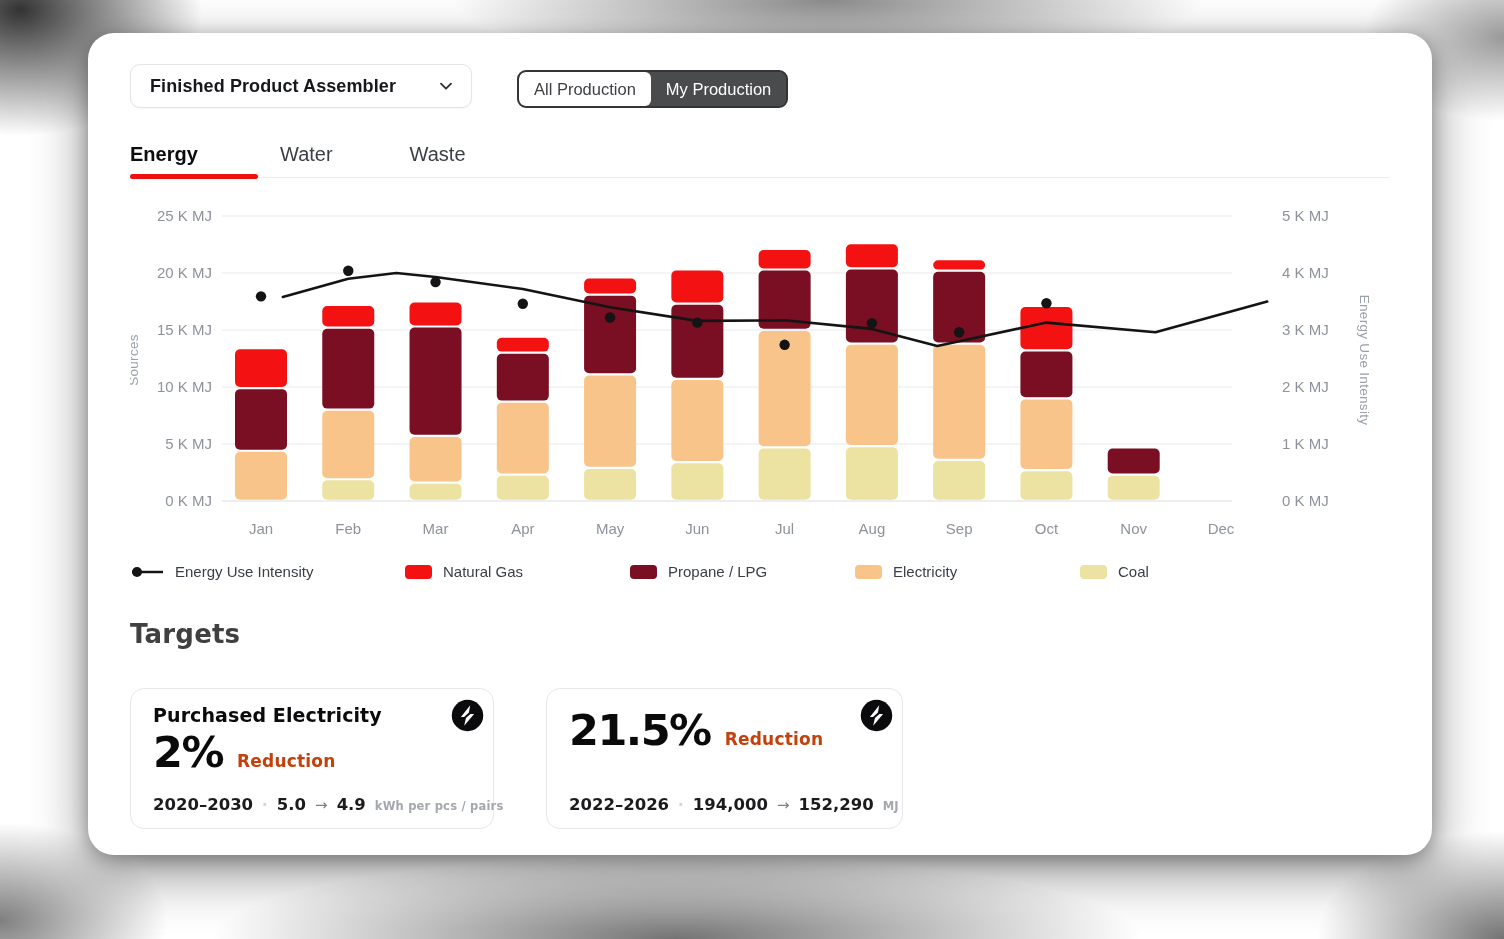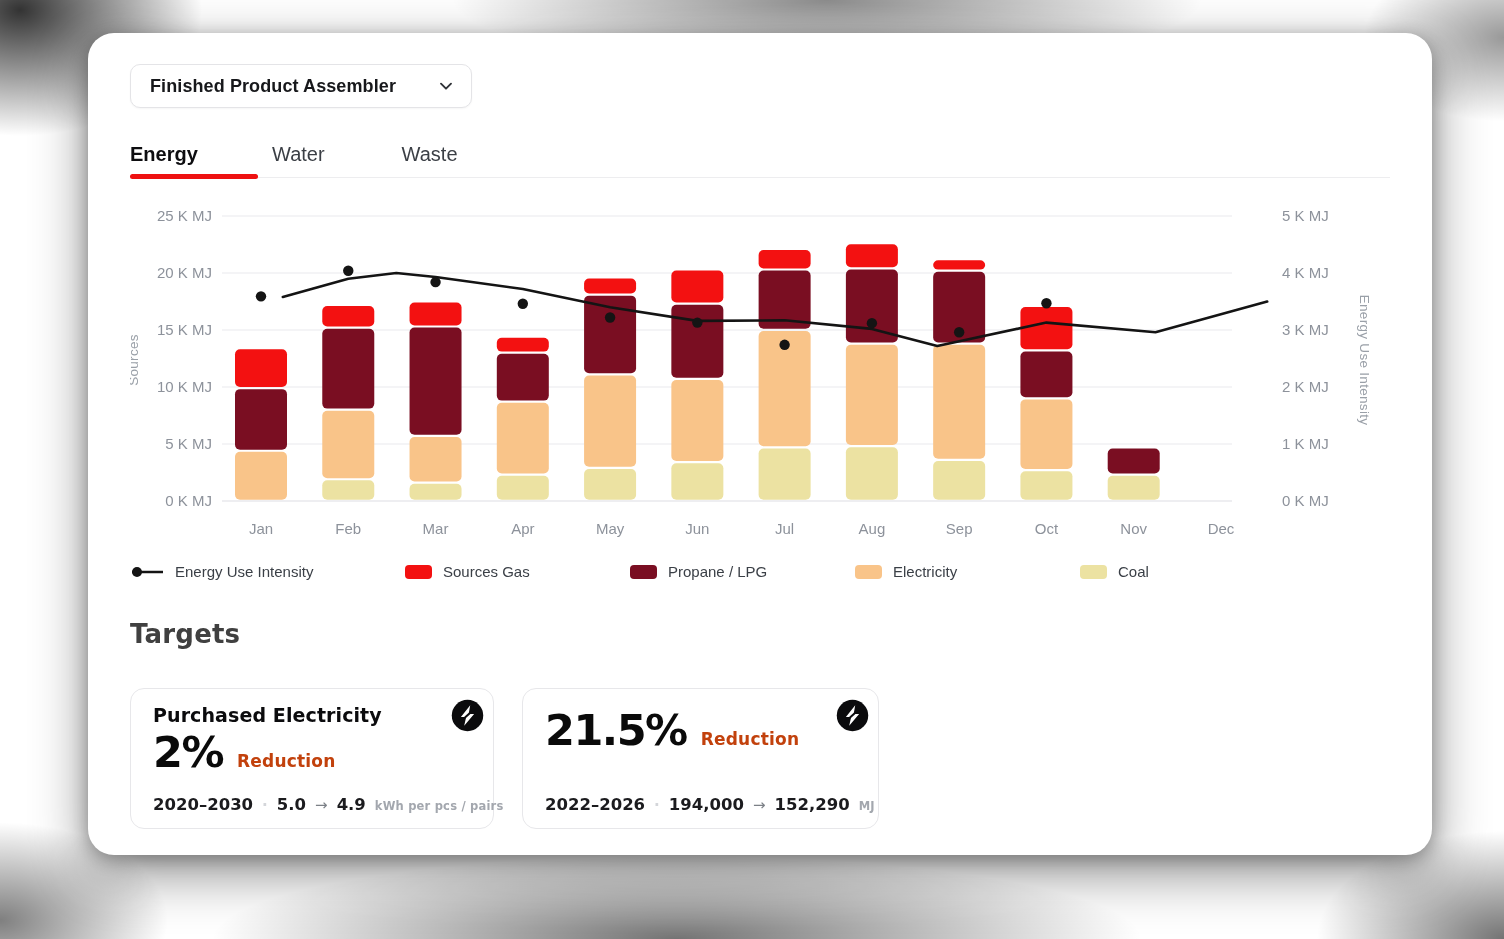--- a/index.html
+++ b/index.html
@@ -46,40 +46,40 @@
     position:absolute; left:42px; top:103px; width:1260px; height:42px;
     display:flex; border-bottom:1px solid #EDEDEF;
   }
   .tab { position:relative; padding-top:7px; font-size:20px; color:#3B3F45; cursor:pointer; }
   .tab-active-cell { width:128px; }
   .tab-active-cell .tab-label { font-weight:700; color:#0D0D10; }
   .tab-underline {
     position:absolute; left:0; bottom:-2px; width:128px; height:5px;
     background:#EE1111; border-radius:3px;
   }
-  .tab-water { margin-left:14px; }
+  .tab-water { margin-left:22px; }
   .tab-waste { margin-left:77px; }
   
   .chart-wrap { position:absolute; left:42px; top:167px; width:1260px; height:345px; }
   .tick-txt { font-family:"Liberation Sans",sans-serif; font-size:15px; fill:#8D929B; }
   .axis-title { font-family:"Liberation Sans",sans-serif; font-size:13.5px; fill:#9AA0A8; letter-spacing:.3px; }
   
   .legend {
     position:absolute; left:42px; top:530px; width:1260px;
     display:grid; grid-template-columns:275px 225px 225px 225px auto; align-items:center;
   }
   .legend-item { display:flex; align-items:center; gap:11px; font-size:15px; color:#3A3F46; cursor:pointer; width:max-content; }
   .legend-swatch { width:27px; height:14px; border-radius:4px; display:inline-block; }
   
   .targets-title {
     position:absolute; left:42px; top:586px;
     font-family:"DejaVu Sans", sans-serif; font-size:26px; font-weight:800; color:#404040;
     letter-spacing:.2px;
   }
-  .cards { position:absolute; left:42px; top:655px; display:flex; gap:28px; }
+  .cards { position:absolute; left:42px; top:655px; display:flex; gap:52px; }
   .target-card {
     position:relative; height:141px; border:1.5px solid #E7E7EA; border-radius:14px;
     background:#fff; padding:15px 20px 14px 22px;
     font-family:"DejaVu Sans", sans-serif; display:flex; flex-direction:column;
   }
   .card-1 { width:364px; } .card-2 { width:357px; }
   .target-card .card-title { font-size:19px; font-weight:700; color:#0B0B0D; letter-spacing:.1px; }
   .bolt { position:absolute; top:10px; right:9px; width:33px; height:33px; }
   .percent-row { display:flex; align-items:baseline; gap:14px; margin-top:1px; }
   .percent { font-size:43px; font-weight:800; color:#0A0A0A; letter-spacing:-1.5px; }
@@ -96,20 +96,28 @@
 
   <div class="dropdown">
     <span>Finished Product Assembler</span>
     <span style="display:flex;">
       <svg width="18" height="18" viewBox="0 0 18 18">
           <path d="M4 6.7 L9 11.7 L14 6.7" fill="none" stroke="#2F3237" stroke-width="1.9" stroke-linecap="round" stroke-linejoin="round"></path>
         </svg>
     </span>
   </div>
 
+  <div class="segmented">
+    <div class="seg seg-off">
+      <span>All Production</span>
+    </div>
+    <div class="seg seg-on">
+      <span>My Production</span>
+    </div>
+  </div>
 
   <div class="tabs">
     <div class="tab tab-active-cell">
       <span class="tab-label">Energy</span>
       <span class="tab-underline"></span>
     </div>
     <div class="tab tab-water">
       <span class="tab-label">Water</span>
     </div>
     <div class="tab tab-waste">
@@ -211,21 +219,21 @@
         <span style="display: flex;">
           <svg width="34" height="12" viewBox="0 0 34 12">
             <line x1="2" y1="6" x2="33" y2="6" stroke="#141414" stroke-width="2.5"></line>
             <circle cx="7" cy="6" r="5" fill="#141414"></circle>
           </svg>
         </span>
         <span>Energy Use Intensity</span>
       </div>
       <div class="legend-item">
         <span class="legend-swatch" style="background: rgb(243, 17, 17);"></span>
-        <span>Sources Gas</span>
+        <span>Natural Gas</span>
       </div>
       <div class="legend-item">
         <span class="legend-swatch" style="background: rgb(122, 14, 34);"></span>
         <span>Propane / LPG</span>
       </div>
       <div class="legend-item">
         <span class="legend-swatch" style="background: rgb(249, 196, 137);"></span>
         <span>Electricity</span>
       </div>
       <div class="legend-item">

